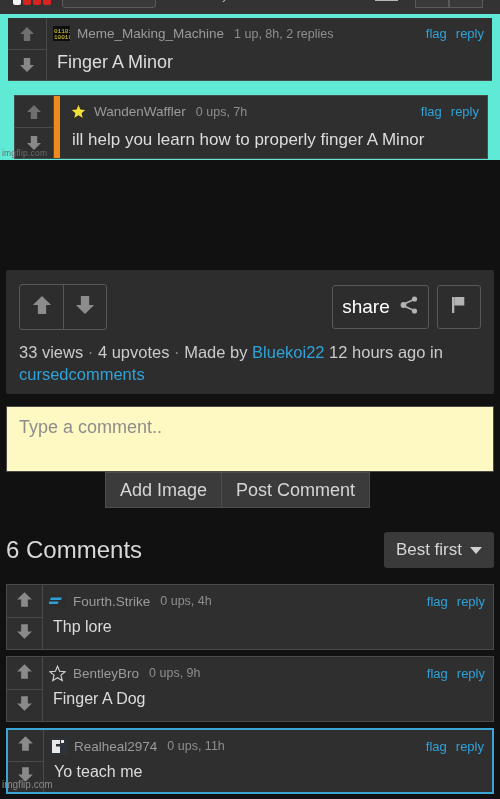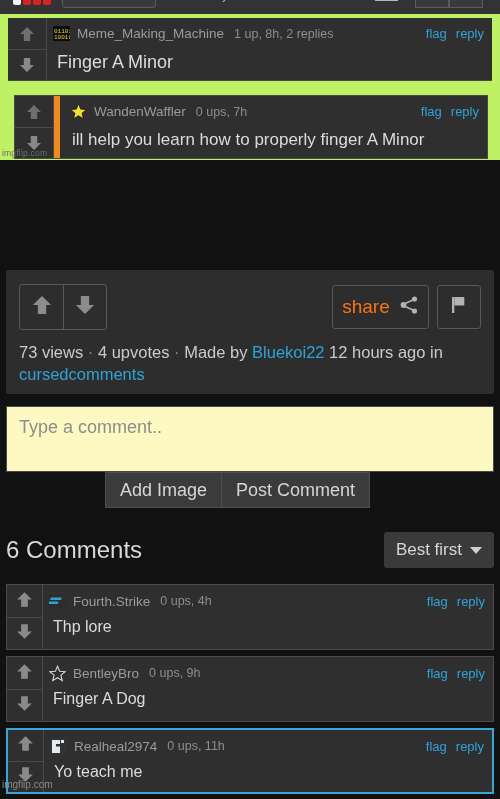--- a/index.html
+++ b/index.html
@@ -29,21 +29,21 @@
   }
   .nav-bar-el {
     position: absolute; left: 375px; top: -1px; width: 23px; height: 2px; background: #b7b7b7;
   }
   .nav-btns { position: absolute; left: 415px; top: -8px; display: flex; }
   .nav-btns span { display: block; width: 34px; height: 16px; border: 1px solid #5b5b5b; background: #3a3a3a; }
 
   
   .meme {
     position: absolute; top: 14px; left: 0; width: 500px; height: 146px;
-    background: #bef264; overflow: hidden;
+    background: #5eead4; overflow: hidden;
   }
 
   .cmt {
     position: relative;
     background: #2f2f2f;
     border: 1px solid #4a4a4a;
     display: flex;
   }
   .votecol {
     width: 39px; flex: 0 0 39px;
@@ -95,21 +95,21 @@
     background: #2d2d2d; border-radius: 2px; padding: 14px 13px 0 13px;
   }
   .metarow { display: flex; align-items: center; }
   .vgroup { display: flex; border: 1px solid #585858; border-radius: 3px; overflow: hidden; }
   .vgroup > div { width: 43px; height: 44px; display: flex; align-items: center; justify-content: center; }
   .vgroup > div + div { border-left: 1px solid #585858; }
   .sharegrp { margin-left: auto; display: flex; gap: 8px; }
   .sharebtn {
     height: 44px; min-width: 97px; border: 1px solid #585858; border-radius: 3px;
     display: flex; align-items: center; justify-content: center; gap: 9px;
-    color: #f97316; font-size: 19px;
+    color: #ffffff; font-size: 19px;
   }
   .flagbtn {
     height: 44px; width: 44px; border: 1px solid #585858; border-radius: 3px;
     display: flex; align-items: center; justify-content: center;
   }
   .statline {
     margin-top: 12px; color: #cacaca; font-size: 16.5px; line-height: 1.33;
   }
   .statline a { color: #2fa3d8; text-decoration: none; }
   .dotsep { color: #8b8b8b; }
@@ -288,21 +288,21 @@
           <span>
             <svg width="18" height="20" viewBox="0 0 18 20">
                 <rect x="2" y="2" width="2.3" height="16" fill="#b3b3b3"></rect>
                 <rect x="4.3" y="2" width="10" height="8.5" fill="#b3b3b3"></rect>
               </svg>
           </span>
         </div>
       </div>
     </div>
     <div class="statline">
-      <span>73 views</span>
+      <span>33 views</span>
       <span class="dotsep">·</span>
       <span>4 upvotes</span>
       <span class="dotsep">·</span>
       <span>Made by</span>
       <a href="#">Bluekoi22</a>
       <span>12 hours ago in</span>
       <a href="#">cursedcomments</a>
     </div>
   </div>
 

